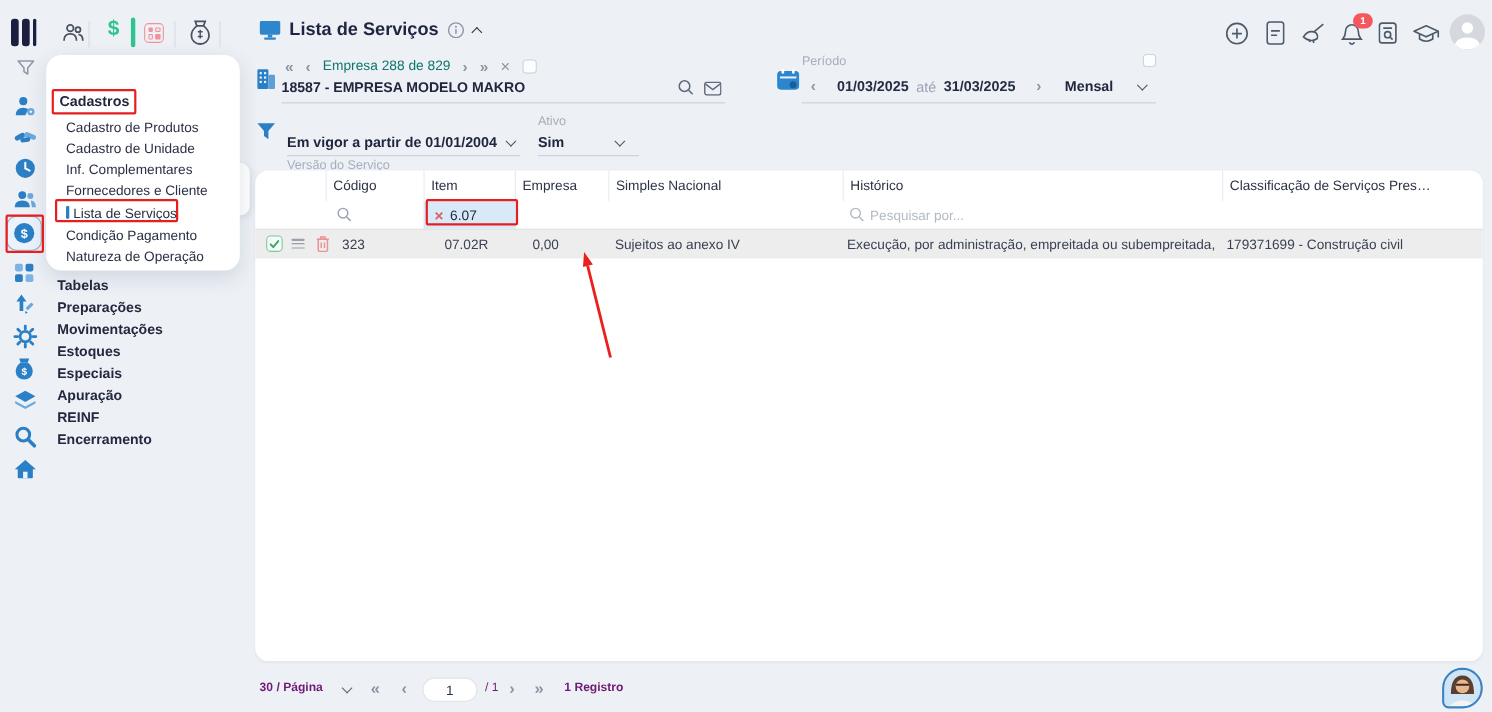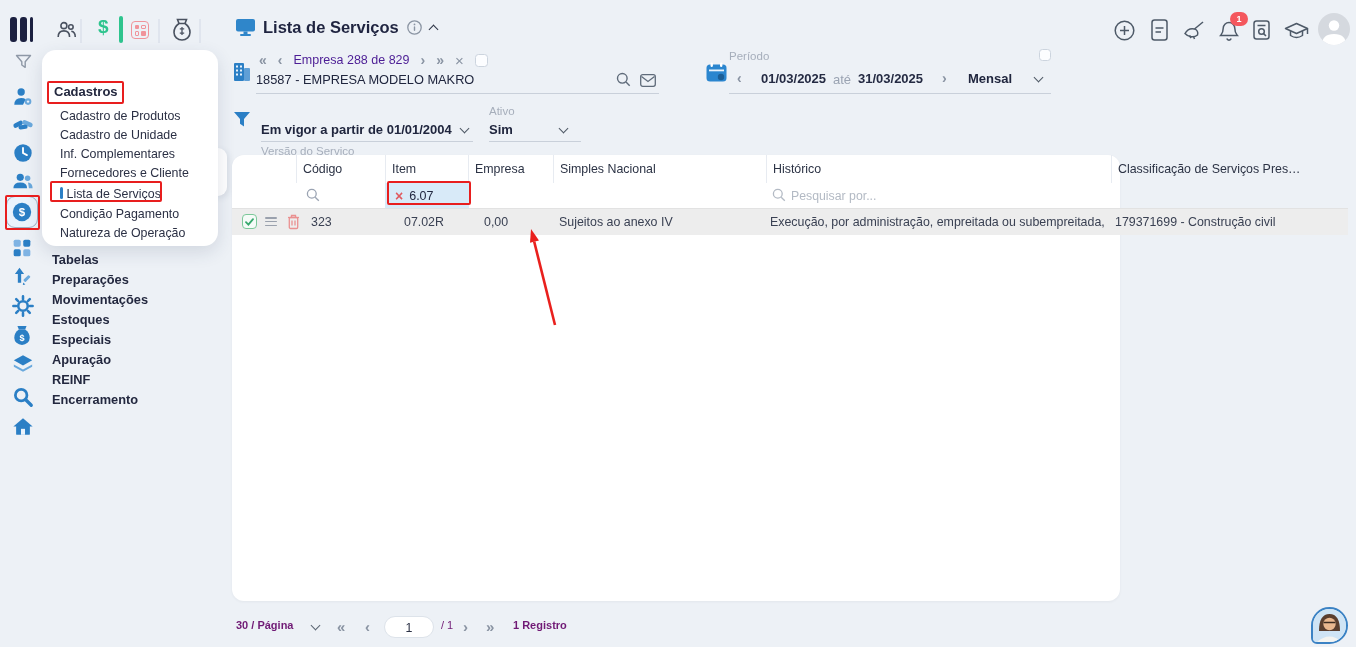--- a/index.html
+++ b/index.html
@@ -37,21 +37,21 @@
   .page-title{font-size:16.5px;font-weight:bold;color:#1f2440;}
   .navchar{font-size:14px;color:#8a94a3;font-weight:600;cursor:pointer;}
   .cb{width:13px;height:13px;border:1.5px solid #ccd4de;border-radius:3.5px;background:#fcfdff;box-sizing:border-box;}
   .underline{position:absolute;height:1px;background:#c9d0da;}
   .flabel{position:absolute;font-size:11.5px;color:#a6aebb;}
   .fvalue{position:absolute;font-size:13px;font-weight:bold;color:#20263e;white-space:nowrap;}
   .cv{display:inline-block;width:6px;height:6px;border:solid #4e5865;border-width:0 1.8px 1.8px 0;}
   .cv.down{transform:rotate(45deg);}
   .cv.up{transform:rotate(-135deg);}
   
-  .card{position:absolute;left:232px;top:155px;width:888px;height:446px;background:#fff;border-radius:12px;box-shadow:0 1px 3px rgba(30,40,60,.05);}
+  .card{position:absolute;left:232px;top:155px;width:1116px;height:446px;background:#fff;border-radius:12px;box-shadow:0 1px 3px rgba(30,40,60,.05);}
   .th{position:absolute;top:0;height:28px;box-sizing:border-box;border-left:1px solid #e7ebf1;padding:7px 4px 0 6px;font-size:12.4px;color:#2c3345;white-space:nowrap;overflow:hidden;}
   .chip{position:absolute;left:153px;top:28px;width:84px;height:25px;background:#d8eaf8;display:flex;align-items:center;padding-left:10px;box-sizing:border-box;gap:6px;}
   .chip .x{color:#e0595f;font-size:14px;font-weight:bold;line-height:1;cursor:pointer;}
   .chip .v{font-size:12.5px;color:#222840;}
   .ph{font-size:12.3px;color:#b3bac4;}
   .row{position:absolute;left:0;top:53px;width:1116px;height:27px;background:#ededed;border-top:1px solid #e2e2e2;box-sizing:border-box;}
   .cell{position:absolute;top:6px;font-size:12.4px;color:#3a4153;white-space:nowrap;overflow:hidden;}
   .rowcb{position:absolute;left:10px;top:5px;width:15px;height:15px;border:1.6px solid #7cc89a;border-radius:4px;background:#f5fbf8;box-sizing:border-box;display:flex;align-items:center;justify-content:center;cursor:pointer;}
   .ham{position:absolute;left:33px;top:8px;width:12px;cursor:pointer;}
   .ham i{display:block;height:1.7px;background:#9aa1ad;margin-bottom:2.1px;border-radius:1px;}
@@ -320,27 +320,27 @@
           <rect x="3" y="9.5" width="2" height="2"></rect>
           <rect x="7" y="9.5" width="2" height="2"></rect>
           <rect x="3" y="13.5" width="2" height="2"></rect>
           <rect x="7" y="13.5" width="2" height="2"></rect>
         </g>
       </svg>
   </div>
   <div class="abs" style="left:259px;top:52px;display:flex;align-items:center;gap:11px;">
     <span class="navchar">«</span>
     <span class="navchar">‹</span>
-    <span style="font-size:12.5px;color:#4c1d95;">Empresa 288 de 829</span>
+    <span style="font-size:12.5px;color:#0f766e;">Empresa 288 de 829</span>
     <span class="navchar">›</span>
     <span class="navchar">»</span>
     <span style="font-size:15px;color:#8a94a3;cursor:pointer;line-height:1;">×</span>
     <span class="cb"></span>
   </div>
-  <div class="abs" style="left:256px;top:72px;font-size:12.8px;font-weight:normal;color:#20263e;">18587 - EMPRESA MODELO MAKRO</div>
+  <div class="abs" style="left:256px;top:72px;font-size:12.8px;font-weight:bold;color:#20263e;">18587 - EMPRESA MODELO MAKRO</div>
   <div class="abs" style="left:616px;top:72px;">
     <svg width="15" height="15" viewBox="0 0 15 15">
         <g fill="none" stroke="#5f6b7a" stroke-width="1.4">
           <circle cx="6.3" cy="6.3" r="4.8"></circle>
           <path d="M10,10 L13.7,13.7"></path>
         </g>
       </svg>
   </div>
   <div class="abs" style="left:640px;top:74px;">
     <svg width="16" height="13" viewBox="0 0 16 13">

